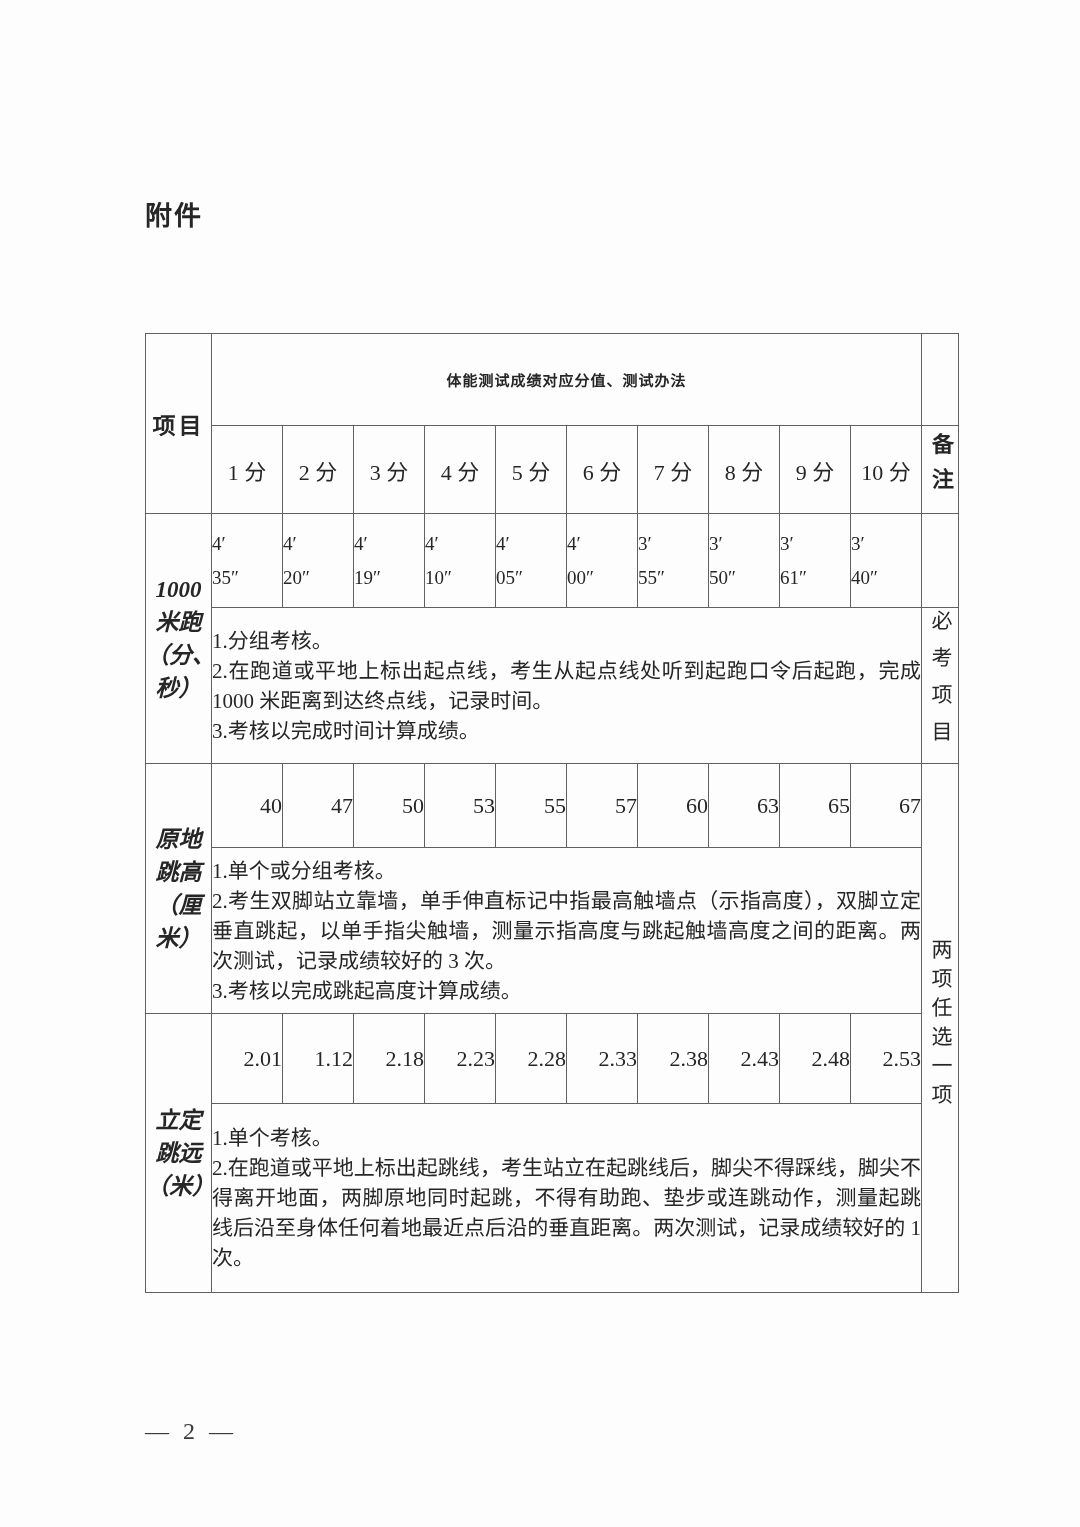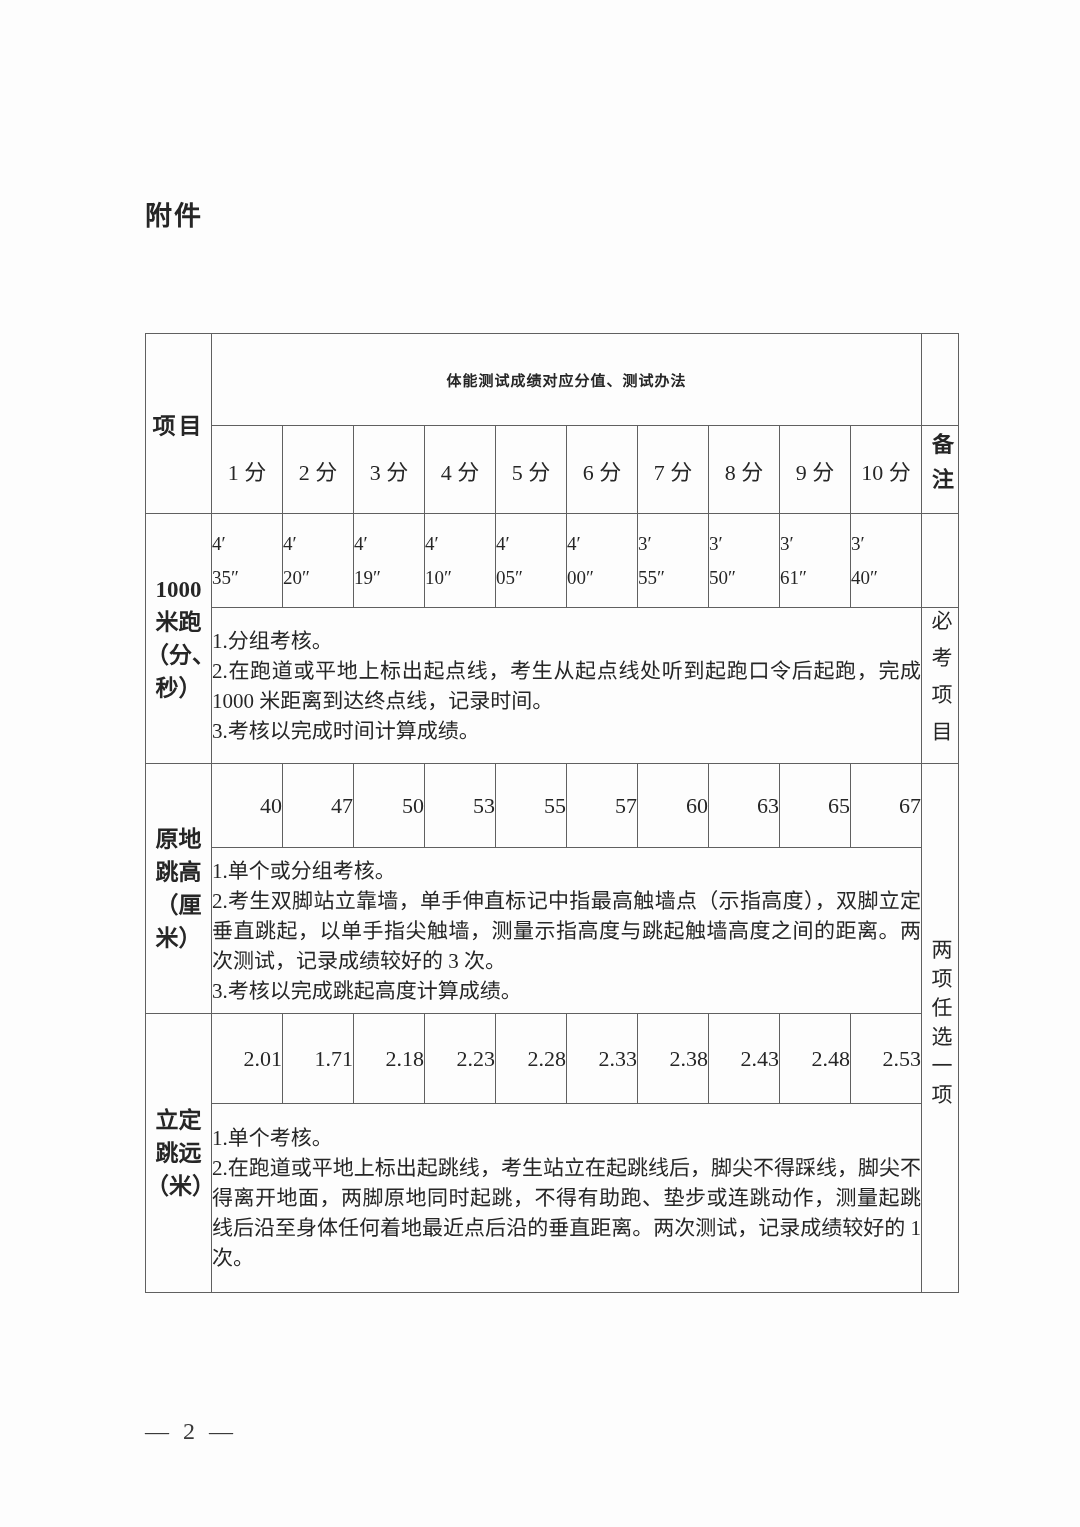--- a/index.html
+++ b/index.html
@@ -67,20 +67,21 @@
   .c-score-head {
     text-align: center;
     font-size: 22px;
   }
   
   .c-item {
     text-align: center;
     font-size: 23px;
     font-weight: bold;
     line-height: 33px;
+    font-style: italic;
   }
   .c-item .line { display: block; white-space: nowrap; }
   
   .c-time {
     vertical-align: top;
     font-size: 19px;
     line-height: 34px;
     padding: 10px 0 0 14px;
   }
   .c-time .line { display: block; }
@@ -256,21 +257,21 @@
       </td>
     </tr>
 
     <tr style="height:90px">
       <td class="c-item" rowspan="2">
         <span class="line">立定</span>
         <span class="line">跳远</span>
         <span class="line">（米）</span>
       </td>
       <td class="c-val">2.01</td>
-      <td class="c-val">1.71</td>
+      <td class="c-val">1.12</td>
       <td class="c-val">2.18</td>
       <td class="c-val">2.23</td>
       <td class="c-val">2.28</td>
       <td class="c-val">2.33</td>
       <td class="c-val">2.38</td>
       <td class="c-val">2.43</td>
       <td class="c-val">2.48</td>
       <td class="c-val">2.53</td>
     </tr>
 

